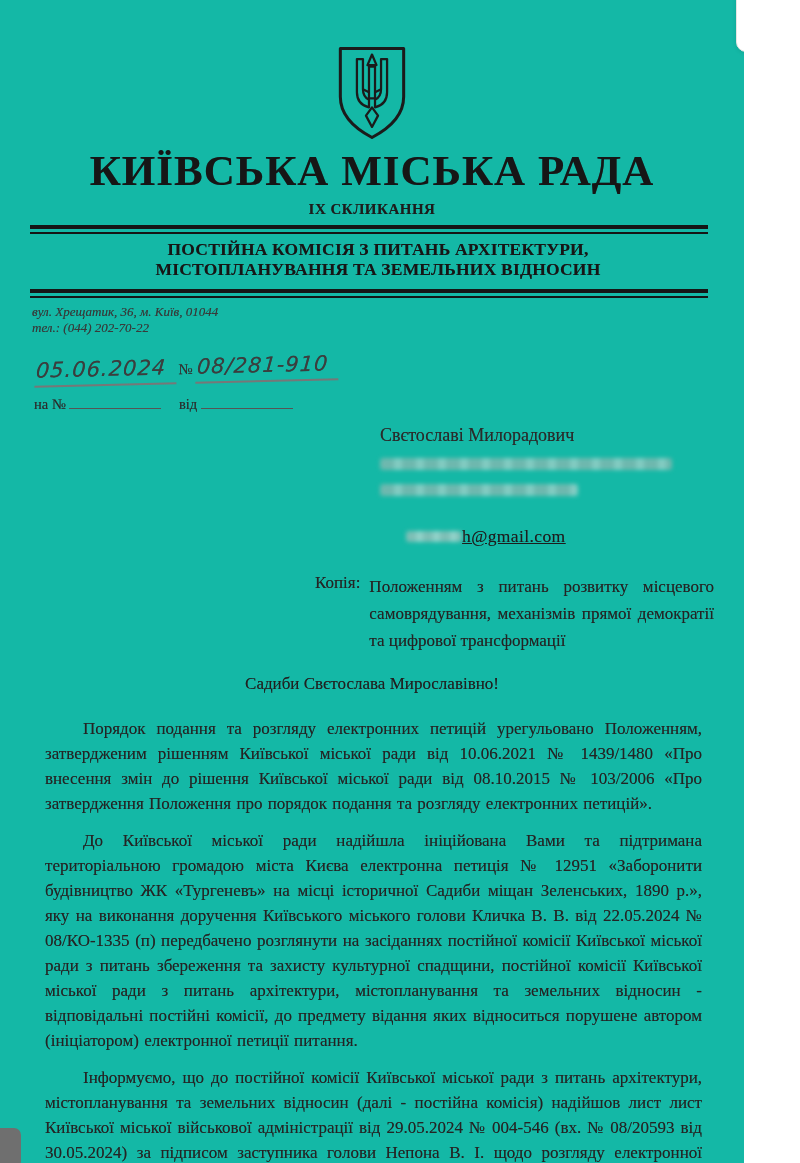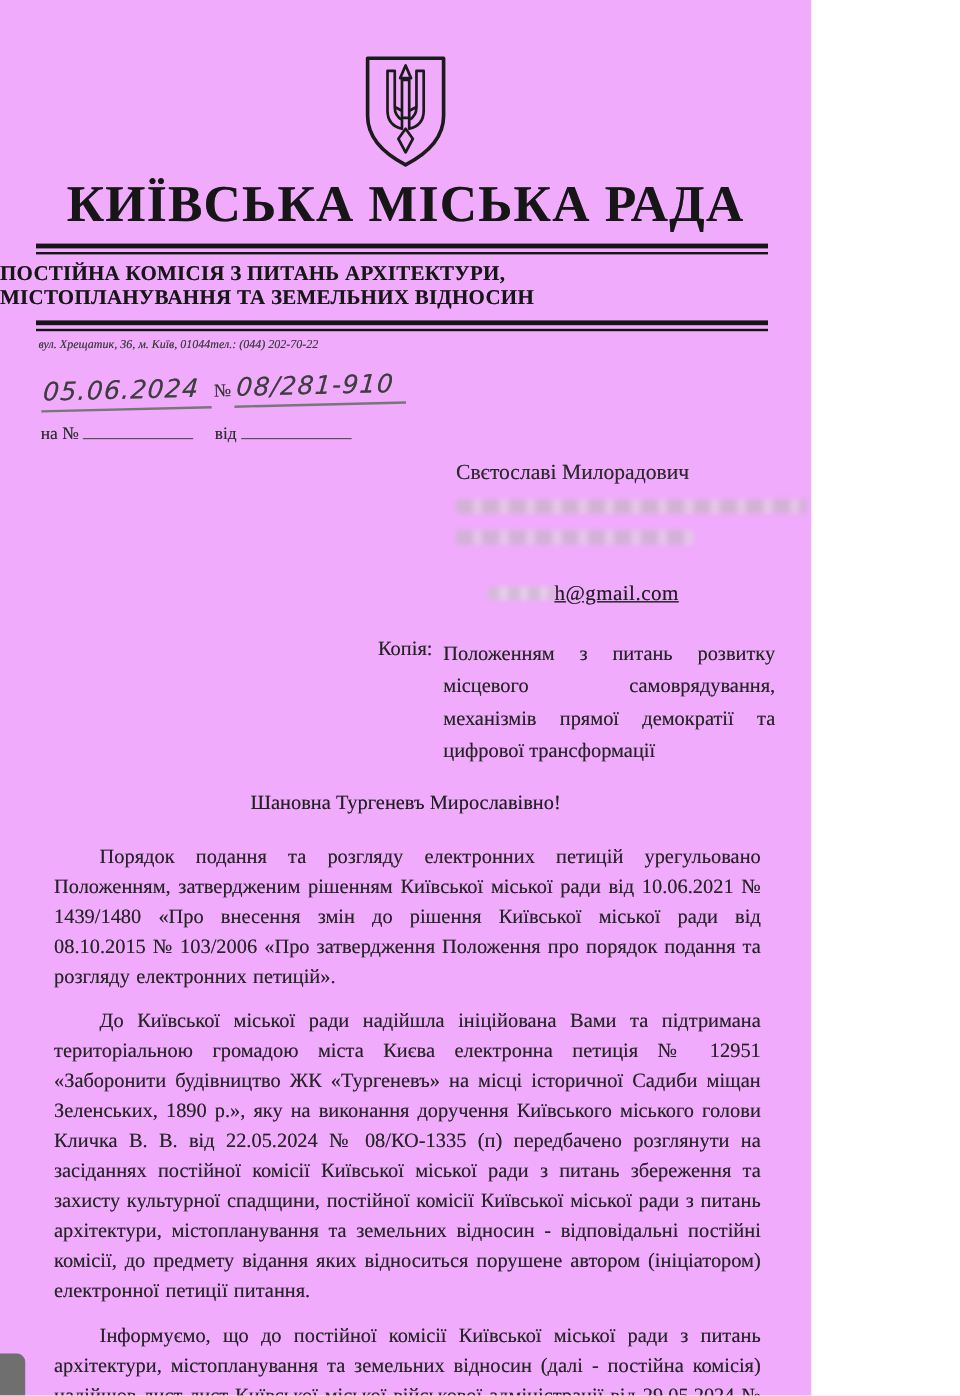--- a/index.html
+++ b/index.html
@@ -1,19 +1,19 @@
 <!DOCTYPE html>
 <html lang="uk"><head>
 <meta charset="utf-8">
 <style>
   html,body{margin:0;padding:0;background:#ffffff;}
   .screen{
     position:relative;
-    width:676px;height:1163px;
-    background:#f0abfc;
+    width:744px;height:1163px;
+    background:#14b8a6;
     overflow:hidden;
     font-family:"Liberation Serif", serif;
     color:#222;
   }
   
   .menu-btn{
     position:absolute;left:736px;top:-10px;
     width:55px;height:62px;
     background:#ffffff;border:1px solid #e5e5e2;border-radius:10px;
     box-shadow:0 1px 4px rgba(0,0,0,.10);
@@ -41,28 +41,30 @@
     text-align:center;font-weight:bold;font-size:15px;
     letter-spacing:.5px;margin-top:5px;color:#1c1c1c;
   }
   .rule{
     height:3px;
     border-top:4px solid #151515;
     border-bottom:2px solid #151515;
     margin:7px 36px 0 30px;
   }
   .commission{
-    text-align:left;font-weight:bold;font-size:17.5px;
+    text-align:center;font-weight:bold;font-size:17.5px;
     line-height:20px;padding:5px 0 3px 0;color:#161616;
     letter-spacing:.2px;
+    margin-left:12px;
   }
   .contact-row{
-    display:flex;justify-content:flex-start;
-    font-style:italic;font-size:10px;color:#3a3a3a;
+    display:flex;justify-content:space-between;
+    font-style:italic;font-size:13px;color:#3a3a3a;
     margin:6px 38px 0 32px;
+    flex-direction:column;
   }
   
   .ref-row{
     margin:14px 0 0 34px;
     transform:rotate(-1.4deg);
     white-space:nowrap;
   }
   .hw{
     font-family:"DejaVu Sans", sans-serif;
     font-style:italic;font-size:21px;color:#3d3d3d;
@@ -142,20 +144,21 @@
         <path d="M70 20 H62 V60 Q62 70 54 74 L54 84 Q70 80 70 64 Z"></path>
         <path d="M46 30 H54 V72 H46 Z"></path>
         <path d="M50 14 L44 28 H56 Z"></path>
         <path d="M50 84 L42 95 L50 110 L58 95 Z"></path>
         <path d="M38 60 L46 64 M62 60 L54 64"></path>
       </g>
     </svg>
   </div>
 
   <h1 class="org-title">КИЇВСЬКА МІСЬКА РАДА</h1>
+  <div class="convocation">IX СКЛИКАННЯ</div>
 
   <div class="rule"></div>
 
   <div class="commission">
     <div>ПОСТІЙНА КОМІСІЯ З ПИТАНЬ АРХІТЕКТУРИ,</div>
     <div>МІСТОПЛАНУВАННЯ ТА ЗЕМЕЛЬНИХ ВІДНОСИН</div>
   </div>
 
   <div class="rule"></div>
 
@@ -184,21 +187,21 @@
     <div class="email-line">
       <span class="smudge"></span><span class="email">h@gmail.com</span>
     </div>
   </div>
 
   <div class="copy-block">
     <span class="copy-label">Копія:</span>
     <span class="copy-text">Положенням з питань розвитку місцевого самоврядування, механізмів прямої демократії та цифрової трансформації</span>
   </div>
 
-  <div class="salutation">Шановна Тургеневъ Мирославівно!</div>
+  <div class="salutation">Садиби Свєтослава Мирославівно!</div>
 
   <div class="body-text">
     <p>Порядок подання та розгляду електронних петицій урегульовано Положенням, затвердженим рішенням Київської міської ради від 10.06.2021 № 1439/1480 «Про внесення змін до рішення Київської міської ради від 08.10.2015 № 103/2006 «Про затвердження Положення про порядок подання та розгляду електронних петицій».</p>
     <p>До Київської міської ради надійшла ініційована Вами та підтримана територіальною громадою міста Києва електронна петиція № 12951 «Заборонити будівництво ЖК «Тургеневъ» на місці історичної Садиби міщан Зеленських, 1890 р.», яку на виконання доручення Київського міського голови Кличка В. В. від 22.05.2024 № 08/КО-1335 (п) передбачено розглянути на засіданнях постійної комісії Київської міської ради з питань збереження та захисту культурної спадщини, постійної комісії Київської міської ради з питань архітектури, містопланування та земельних відносин - відповідальні постійні комісії, до предмету відання яких відноситься порушене автором (ініціатором) електронної петиції питання.</p>
     <p>Інформуємо, що до постійної комісії Київської міської ради з питань архітектури, містопланування та земельних відносин (далі - постійна комісія) надійшов лист лист Київської міської військової адміністрації від 29.05.2024 № 004-546 (вх. № 08/20593 від 30.05.2024) за підписом заступника голови Непона В. І. щодо розгляду електронної петиції № 12951.</p>
   </div>
 
   <div class="corner-tab"></div>
 </div>
 

